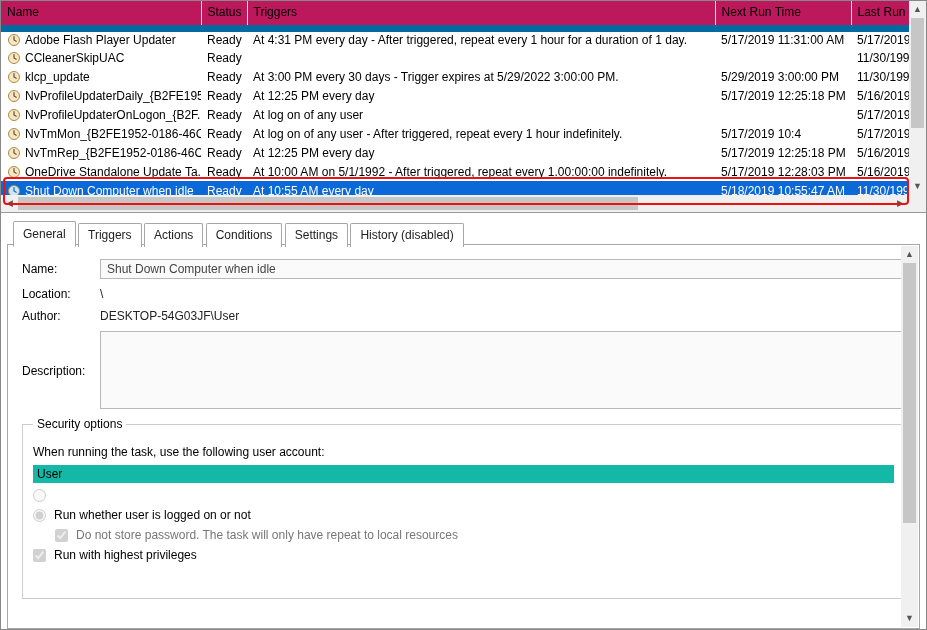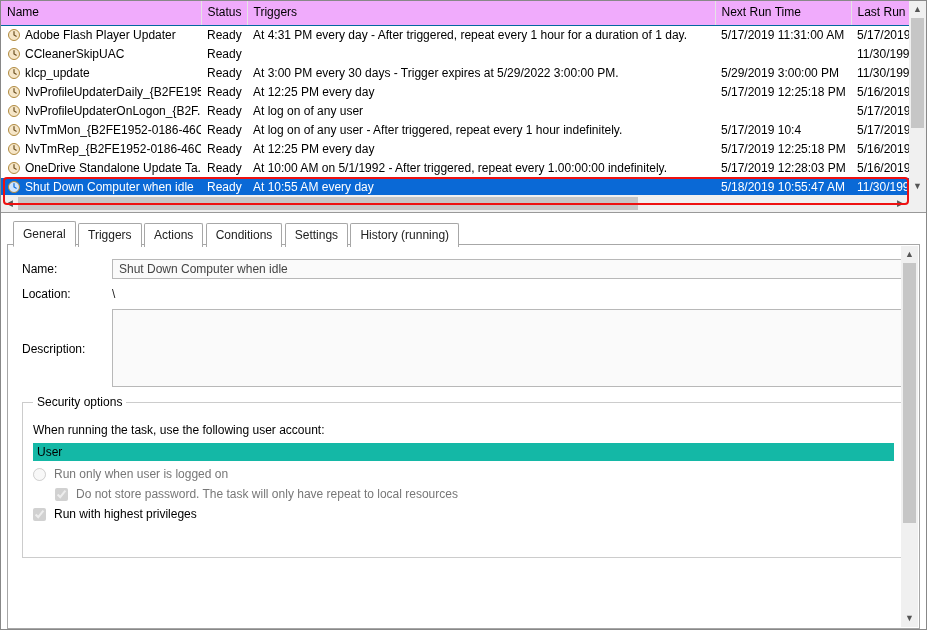--- a/index.html
+++ b/index.html
@@ -30,23 +30,23 @@
   }
   table.tasklist {
     border-collapse: collapse;
     width: 100%;
     table-layout: fixed;
   }
   table.tasklist th {
     text-align: left;
     font-weight: 400;
     padding: 4px 6px 6px 6px;
-    background: #f0abfc;
+    background: #be185d;
     border-right: 1px solid #e4e4e4;
-    border-bottom: 1px solid #0369a1;
+    border-bottom: 7px solid #0369a1;
     white-space: nowrap;
     overflow: hidden;
     height: 16px;
   }
   table.tasklist td {
     padding: 1px 6px 1px 6px;
     white-space: nowrap;
     overflow: hidden;
     height: 19px;
     vertical-align: middle;
@@ -143,21 +143,21 @@
     padding: 14px 14px 14px 14px;
     height: calc(100% - 24px);
     position: relative;
     overflow: hidden;
   }
 
   .form-row {
     display: flex;
     align-items: center;
     margin-bottom: 8px;
-    gap: 18px;
+    gap: 6px;
   }
   .form-row .label {
     width: 72px;
     color: #000;
   }
   .name-input {
     flex: 1;
     border: 1px solid #b8b8b8;
     background: #fafafa;
     padding: 2px 6px;
@@ -361,53 +361,60 @@
 </div>
 
 <div class="bottom-pane">
 
   <div class="tabbar">
     <span class="tab active">General</span>
     <span class="tab">Triggers</span>
     <span class="tab">Actions</span>
     <span class="tab">Conditions</span>
     <span class="tab">Settings</span>
-    <span class="tab">History (running)</span>
+    <span class="tab">History (disabled)</span>
   </div>
 
   <div class="tab-body">
 
     <div class="form-row">
       <span class="label">Name:</span>
       <input class="name-input" readonly="" value="Shut Down Computer when idle" style="">
     </div>
 
     <div class="form-row">
       <span class="label">Location:</span>
       <span class="ro-text">\</span>
     </div>
 
+    <div class="form-row">
+      <span class="label">Author:</span>
+      <span class="ro-text">DESKTOP-54G03JF\User</span>
+    </div>
 
     <div class="form-row top-align">
       <span class="label">Description:</span>
       <div class="desc-box"></div>
     </div>
 
     <fieldset class="security">
       <legend>Security options</legend>
 
       <div class="sec-row">
         <span>When running the task, use the following user account:</span>
       </div>
       <div class="sec-row">
         <span class="user-line">User</span>
       </div>
       <div class="sec-row">
         <input type="radio" disabled="" style="">
-        <span class="disabled-text">Run only when user is logged on</span>
+      </div>
+      <div class="sec-row">
+        <input type="radio" checked="" disabled="" style="">
+        <span>Run whether user is logged on or not</span>
       </div>
       <div class="sec-row indent">
         <input type="checkbox" checked="" disabled="" style="">
         <span class="disabled-text">Do not store password.  The task will only have repeat to local resources</span>
       </div>
       <div class="sec-row">
         <input type="checkbox" checked="" disabled="" style="">
         <span>Run with highest privileges</span>
       </div>
     </fieldset>

